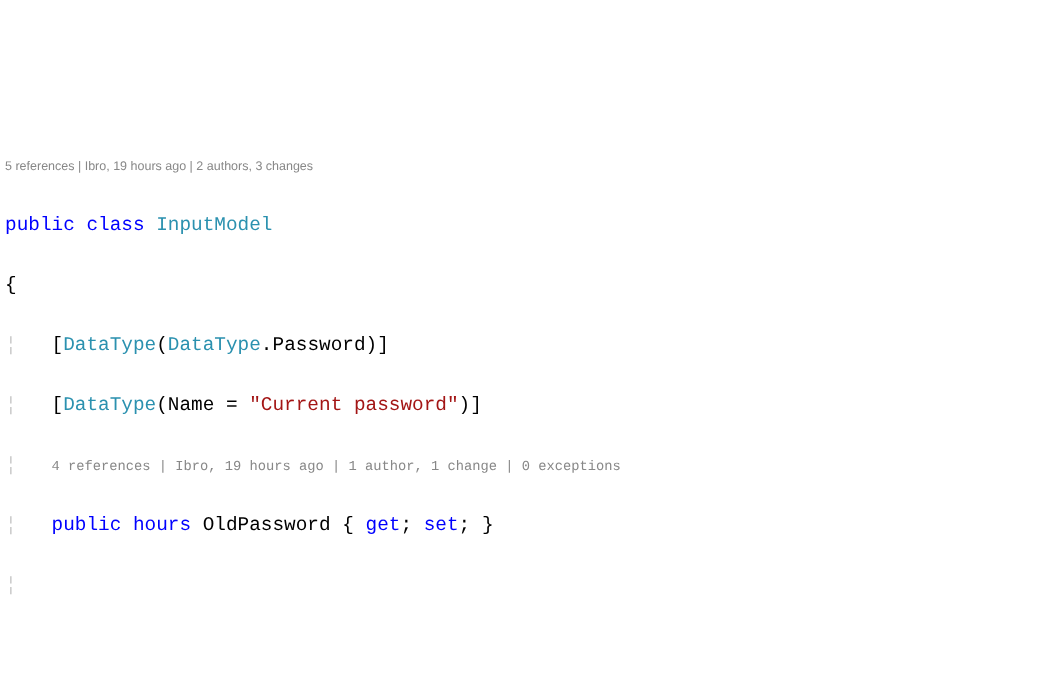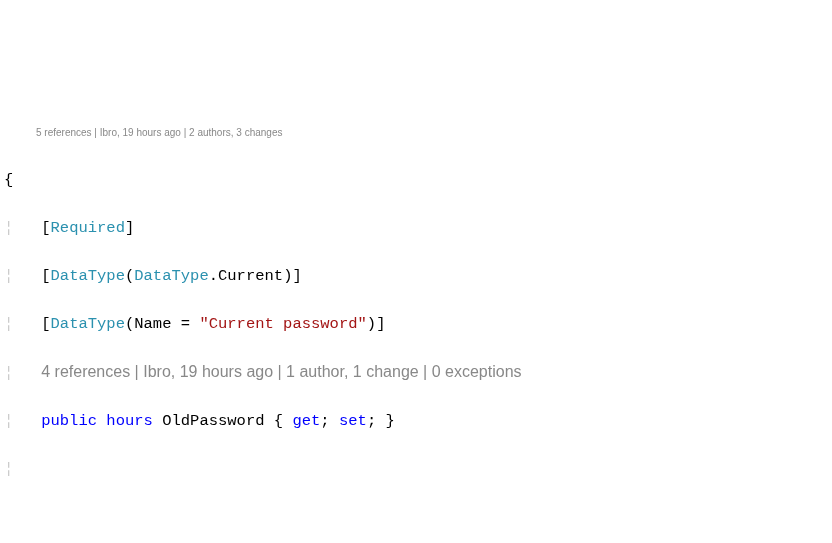--- a/index.html
+++ b/index.html
@@ -16,49 +16,48 @@
     height: 543px;
   }
   .code-area {
     padding: 0 0 0 4px;
   }
   .kw  { color: #0000ff; }         
   .typ { color: #2b91af; }         
   .str { color: #a31515; }
   .pln { color: #000000; }
   .codelens {
-    font-family: Liberation Sans, sans-serif;
-    font-size: 16px;
+    font-family: Liberation Mono, monospace;
+    font-size: 11px;
     color: #888888;
     line-height: 1.5;
     white-space: nowrap;
     display: inline-block;
   }
   .guide {
     color: #cccccc;
   }
   .topmeta {
     font-family: 'Segoe UI', Arial, sans-serif;
     font-size: 10px;
     color: #888888;
     line-height: 1.2;
-    margin-left: 32px;
   }
   .line { display:block; }
 </style>
 </head>
 <body>
 
 
 
 <div class="code-area">
 <span class="line"><span class="topmeta">5 references | Ibro, 19 hours ago | 2 authors, 3 changes</span></span>
+<span class="line"><span class="kw">public</span> <span class="kw">class</span> <span class="typ">InputModel</span></span>
 <span class="line"><span class="pln">{</span></span>
-<span class="line"><span class="guide">¦</span>   <span class="pln">[</span><span class="typ">Required</span><span class="pln">]</span></span>
-<span class="line"><span class="guide">¦</span>   <span class="pln">[</span><span class="typ">DataType</span><span class="pln">(</span><span class="typ">DataType</span><span class="pln">.</span><span class="pln">Current</span><span class="pln">)</span><span class="pln">]</span></span>
+<span class="line"><span class="guide">¦</span>   <span class="pln">[</span><span class="typ">DataType</span><span class="pln">(</span><span class="typ">DataType</span><span class="pln">.</span><span class="pln">Password</span><span class="pln">)</span><span class="pln">]</span></span>
 <span class="line"><span class="guide">¦</span>   <span class="pln">[</span><span class="typ">DataType</span><span class="pln">(</span><span class="pln">Name</span><span class="pln"> = </span><span class="str">"Current password"</span><span class="pln">)</span><span class="pln">]</span></span>
 <span class="line"><span class="guide">¦</span>   <span class="codelens">4 references | Ibro, 19 hours ago | 1 author, 1 change | 0 exceptions</span></span>
 <span class="line"><span class="guide">¦</span>   <span class="kw">public</span> <span class="kw">hours</span> <span class="pln">OldPassword</span> <span class="pln">{</span> <span class="kw">get</span><span class="pln">;</span> <span class="kw">set</span><span class="pln">;</span> <span class="pln">}</span></span>
 <span class="line"><span class="guide">¦</span></span>
 
 
 
 
 
 

